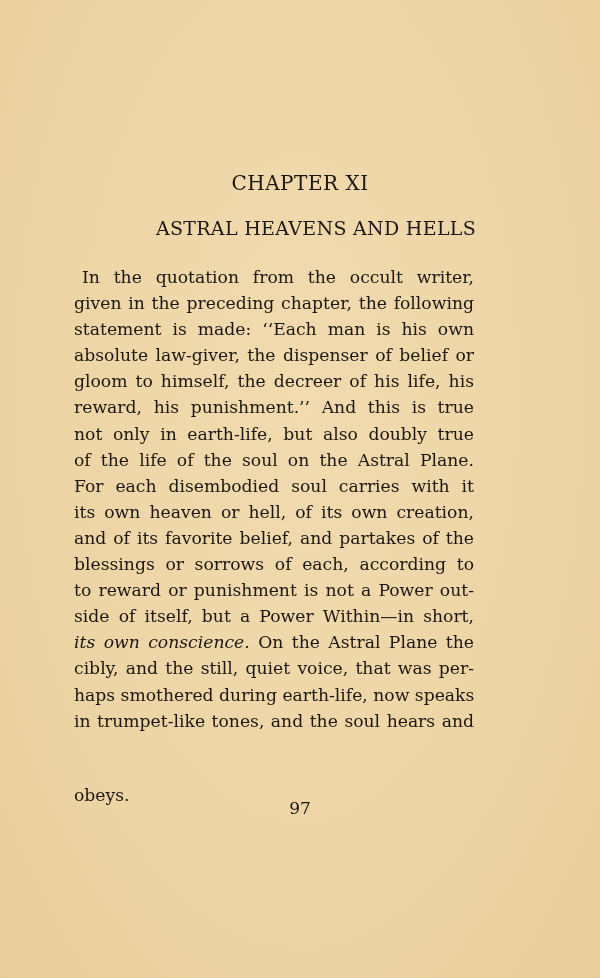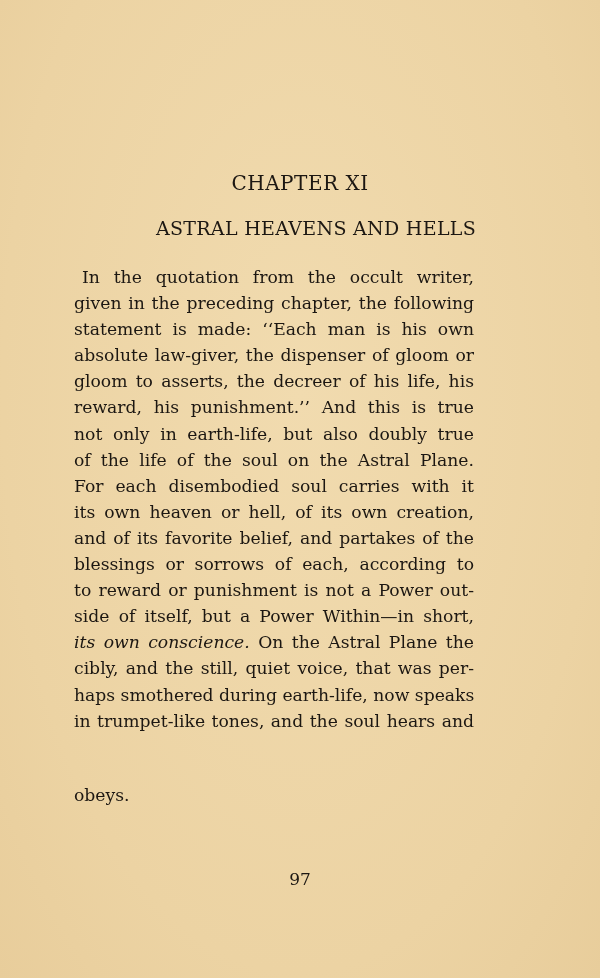--- a/index.html
+++ b/index.html
@@ -73,40 +73,40 @@
       margin-left: -8px;
       width: 400px;
     }
     .em {
       font-style: italic;
     }
     .page-number {
       position: absolute;
       left: 0;
       width: 600px;
-      top: 868px;
+      top: 797px;
       text-align: center;
       font-family: "DejaVu Serif", serif;
       font-size: 17px;
       line-height: 22px;
     }
   </style>
 </head>
 <body>
 
 <div class="page">
   <div class="chapter-number">CHAPTER XI</div>
   <div class="chapter-title">ASTRAL HEAVENS AND HELLS</div>
 
   <div class="body-text">
     <span class="line first">In the quotation from the occult writer,</span>
     <span class="line full">given in the preceding chapter, the following</span>
     <span class="line full">statement is made:  ‘‘Each man is his own</span>
-    <span class="line full">absolute law-giver, the dispenser of gloom or</span>
-    <span class="line full">gloom to asserts, the decreer of his life, his</span>
+    <span class="line full">absolute law-giver, the dispenser of belief or</span>
+    <span class="line full">gloom to himself, the decreer of his life, his</span>
     <span class="line full">reward, his punishment.’’  And this is true</span>
     <span class="line full">not only in earth-life, but also doubly true</span>
     <span class="line full">of the life of the soul on the Astral Plane.</span>
     <span class="line full">For each disembodied soul carries with it</span>
     <span class="line full">its own heaven or hell, of its own creation,</span>
     <span class="line full">and of its favorite belief, and partakes of the</span>
     <span class="line full">blessings or sorrows of each, according to</span>
     <span class="line full">to reward or punishment is not a Power out-</span>
     <span class="line full">side of itself, but a Power Within—in short,</span>
     <span class="line full"><span class="em">its own conscience.</span><span>  On the Astral Plane the</span></span>

